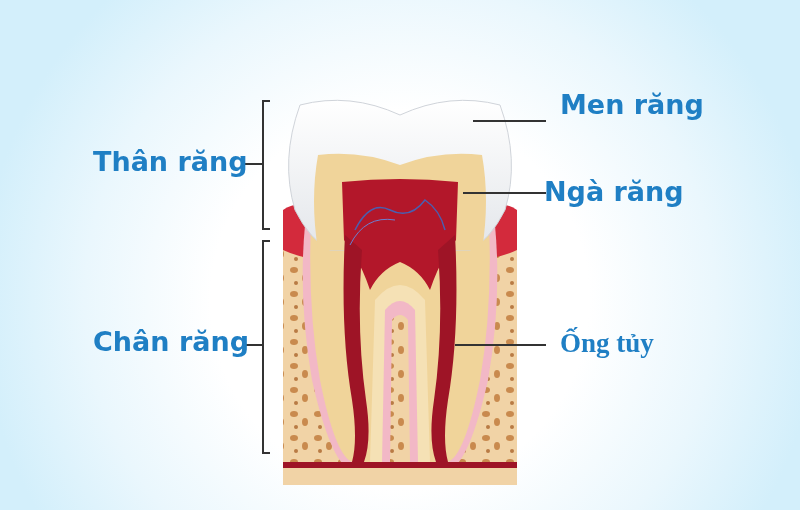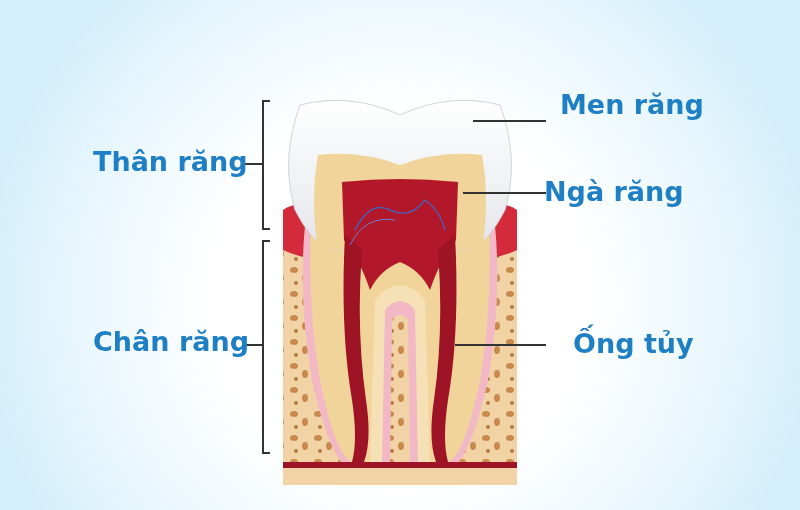--- a/index.html
+++ b/index.html
@@ -68,13 +68,13 @@
 <div class="line" style="left:243px;top:344px;width:19px;"></div>
 
 <div class="line" style="left:473px;top:120px;width:73px;"></div>
 <div class="line" style="left:463px;top:192px;width:83px;"></div>
 <div class="line" style="left:455px;top:344px;width:91px;"></div>
 
 <div class="label" style="left:93px;top:146px;">Thân răng</div>
 <div class="label" style="left:93px;top:326px;">Chân răng</div>
 <div class="label" style="left:560px;top:89px;">Men răng</div>
 <div class="label" style="left:544px;top:176px;">Ngà răng</div>
-<div class="label" style="left:573px;top:328px;">Ống tủy</div>
+<div class="label" style="left:560px;top:328px;font-family:Liberation Serif, serif;">Ống tủy</div>
 
 </body></html>

